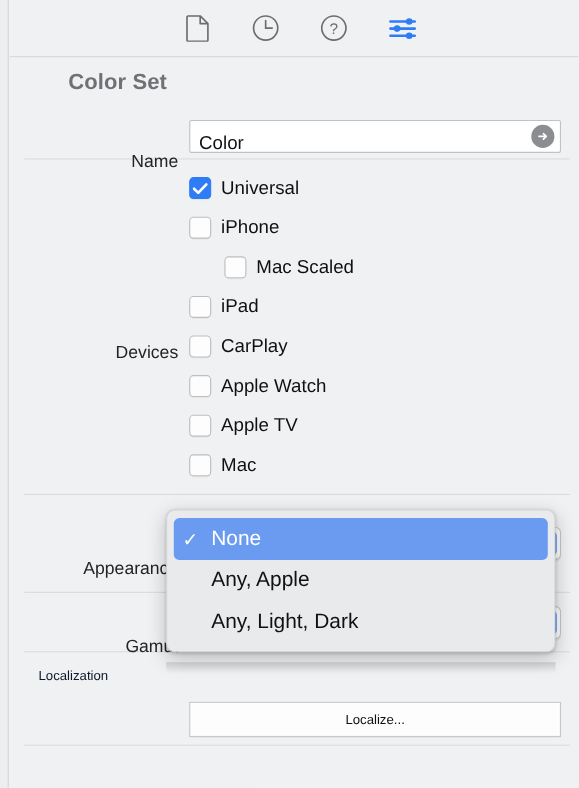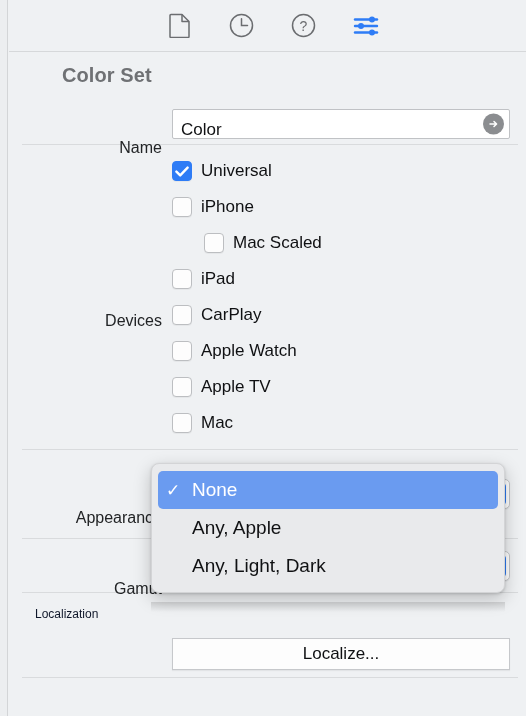--- a/index.html
+++ b/index.html
@@ -207,21 +207,21 @@
   .loc-row { height: 56px; padding-top: 10px; }
   .btn {
     flex: 1;
     height: 32px;
     background: #fdfdfd;
     border: 1px solid #c6c8cb;
     border-radius: 0;
     display: flex;
     align-items: center;
     justify-content: center;
-    font-size: 17px;
+    font-size: 12px;
     color: #0f1012;
     box-shadow: 0 1px 1px rgba(0,0,0,0.05);
     cursor: default;
   }
 
   
   .menu {
     position: absolute;
     left: 151px;
     top: 463px;

